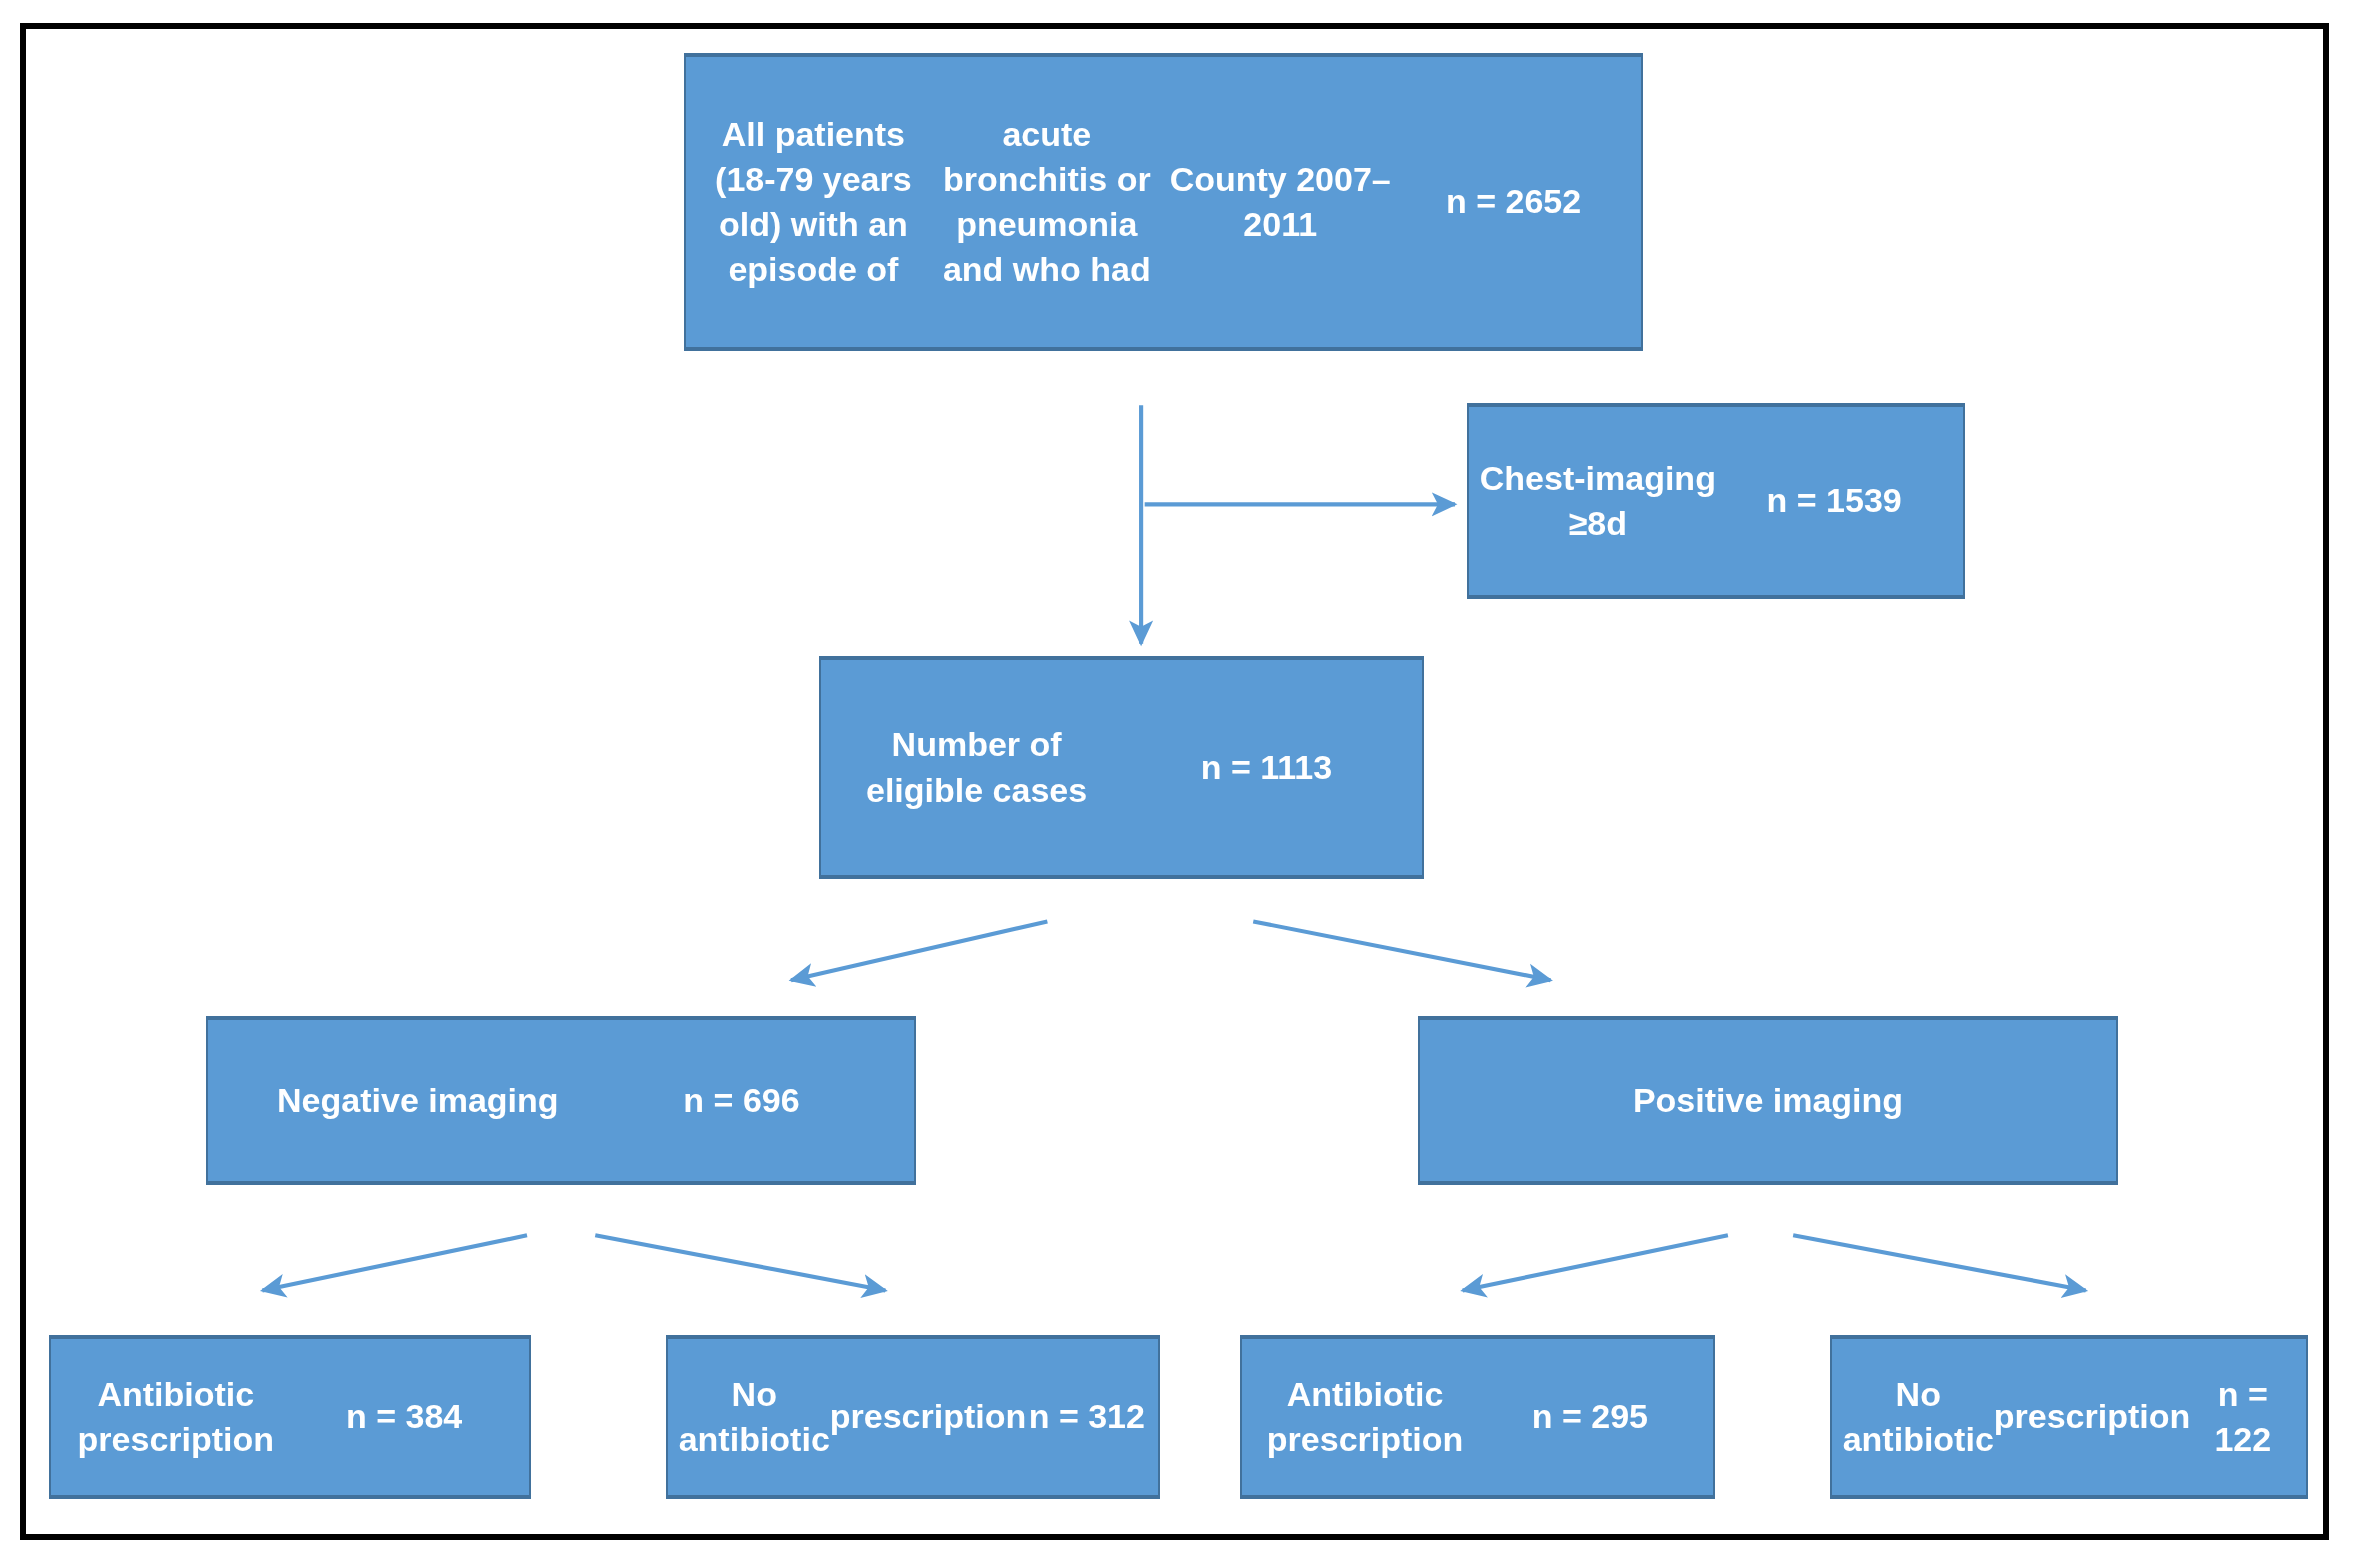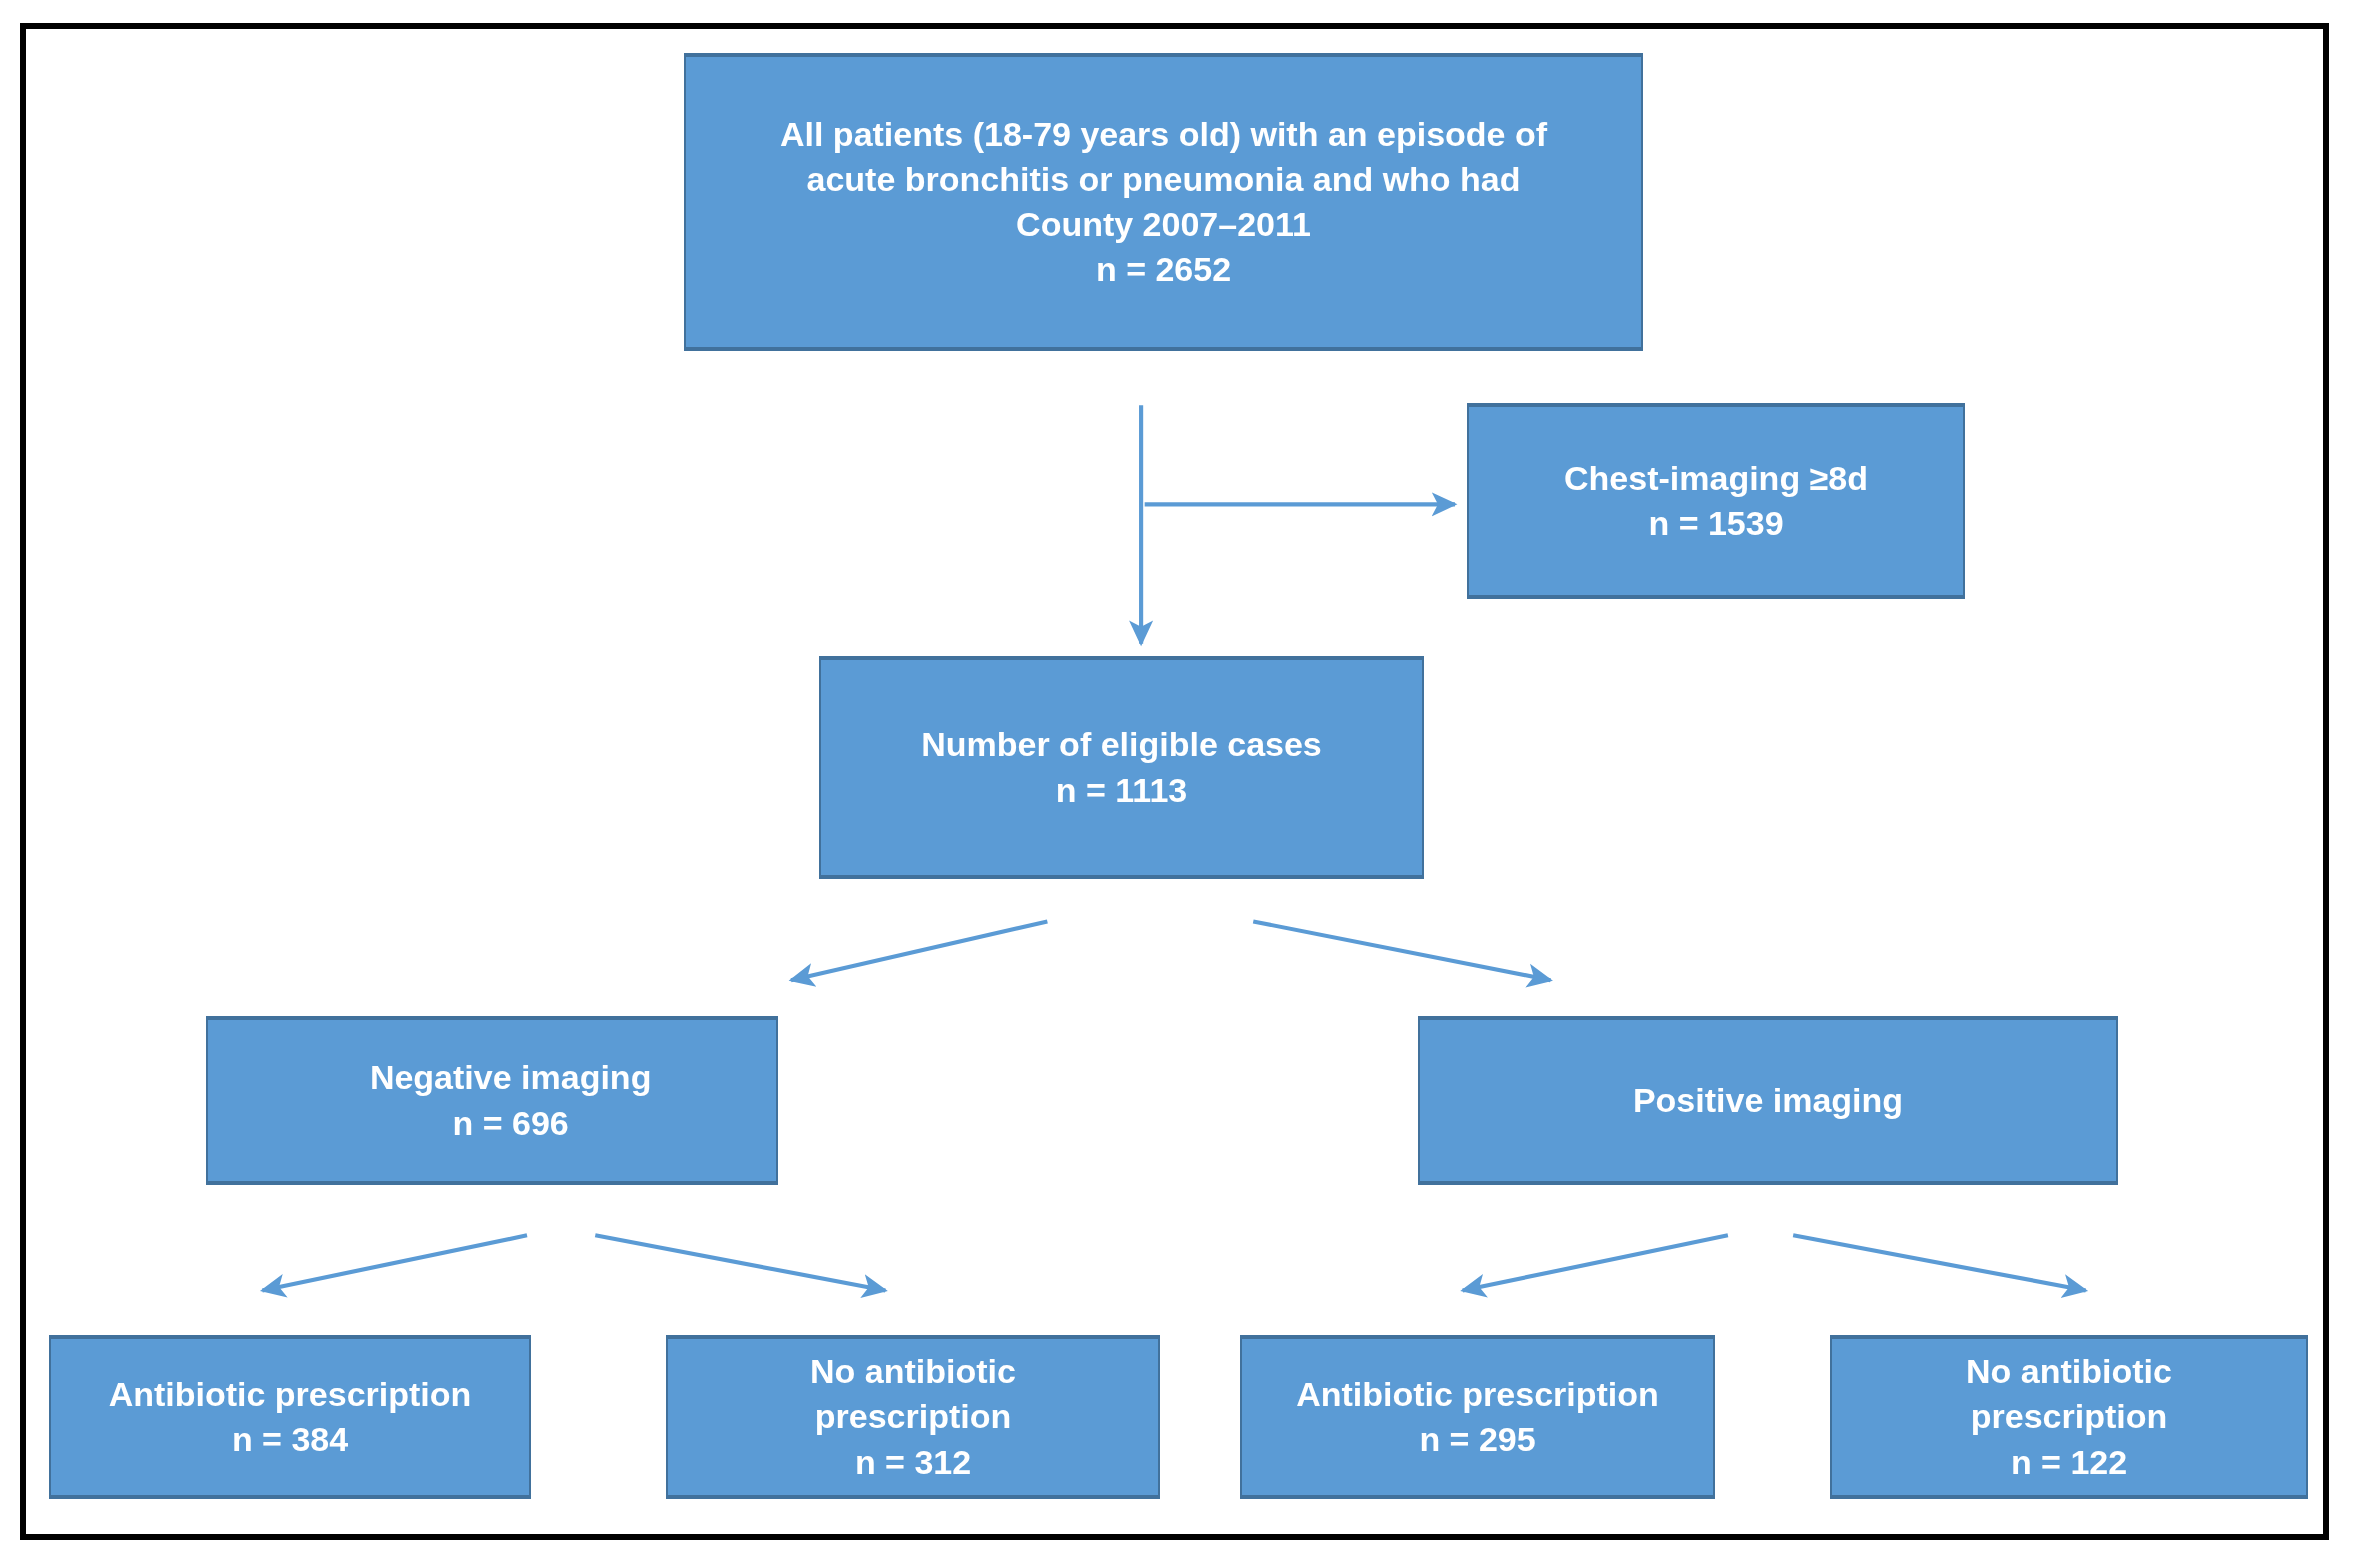--- a/index.html
+++ b/index.html
@@ -28,21 +28,20 @@
   }
   .node {
     position: absolute;
     background: #5b9bd5;
     border-top: 4.2px solid #41719c;
     border-left: 2.4px solid #41719c;
     border-right: 2.4px solid #41719c;
     border-bottom: 4.2px solid #41719c;
     box-sizing: border-box;
     display: flex;
-    flex-direction: column;
     align-items: center;
     justify-content: center;
     color: #ffffff;
     text-align: center;
     font-weight: bold;
     line-height: 1.33;
     padding: 3.6px 10.7px;
   }
   .node .line {
     display: block;
@@ -55,21 +54,21 @@
   }
   #node-excluded {
     left: 1467px; top: 403px; width: 498px; height: 196px;
     font-size: 34px;
   }
   #node-eligible {
     left: 819px; top: 656px; width: 605px; height: 223px;
     font-size: 34px;
   }
   #node-negative {
-    left: 206px; top: 1016px; width: 572px; height: 169px;
+    left: 206px; top: 1016px; width: 710px; height: 169px;
     font-size: 34px;
     padding-left: 48px;
   }
   #node-positive {
     left: 1418px; top: 1016px; width: 700px; height: 169px;
     font-size: 34px;
   }
   #node-neg-abx {
     left: 49px; top: 1335px; width: 482px; height: 164px;
     font-size: 34px;

